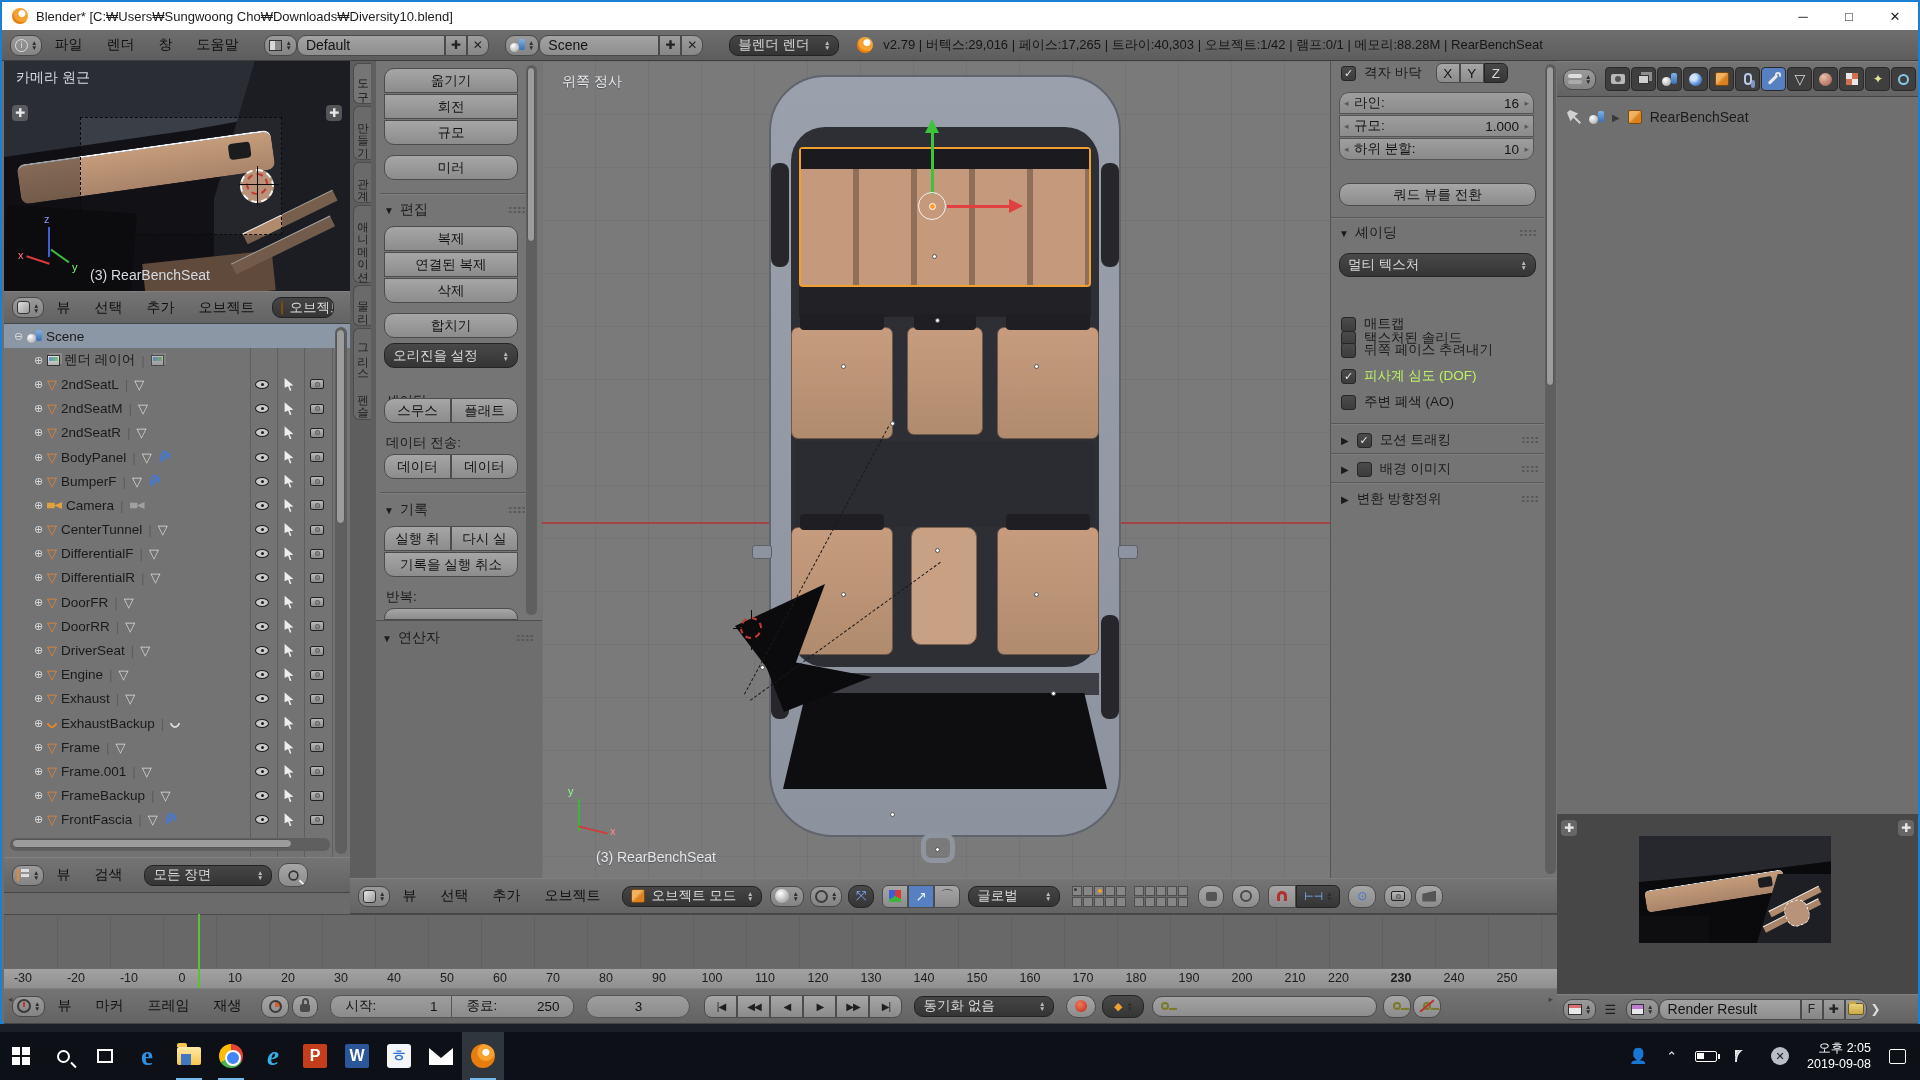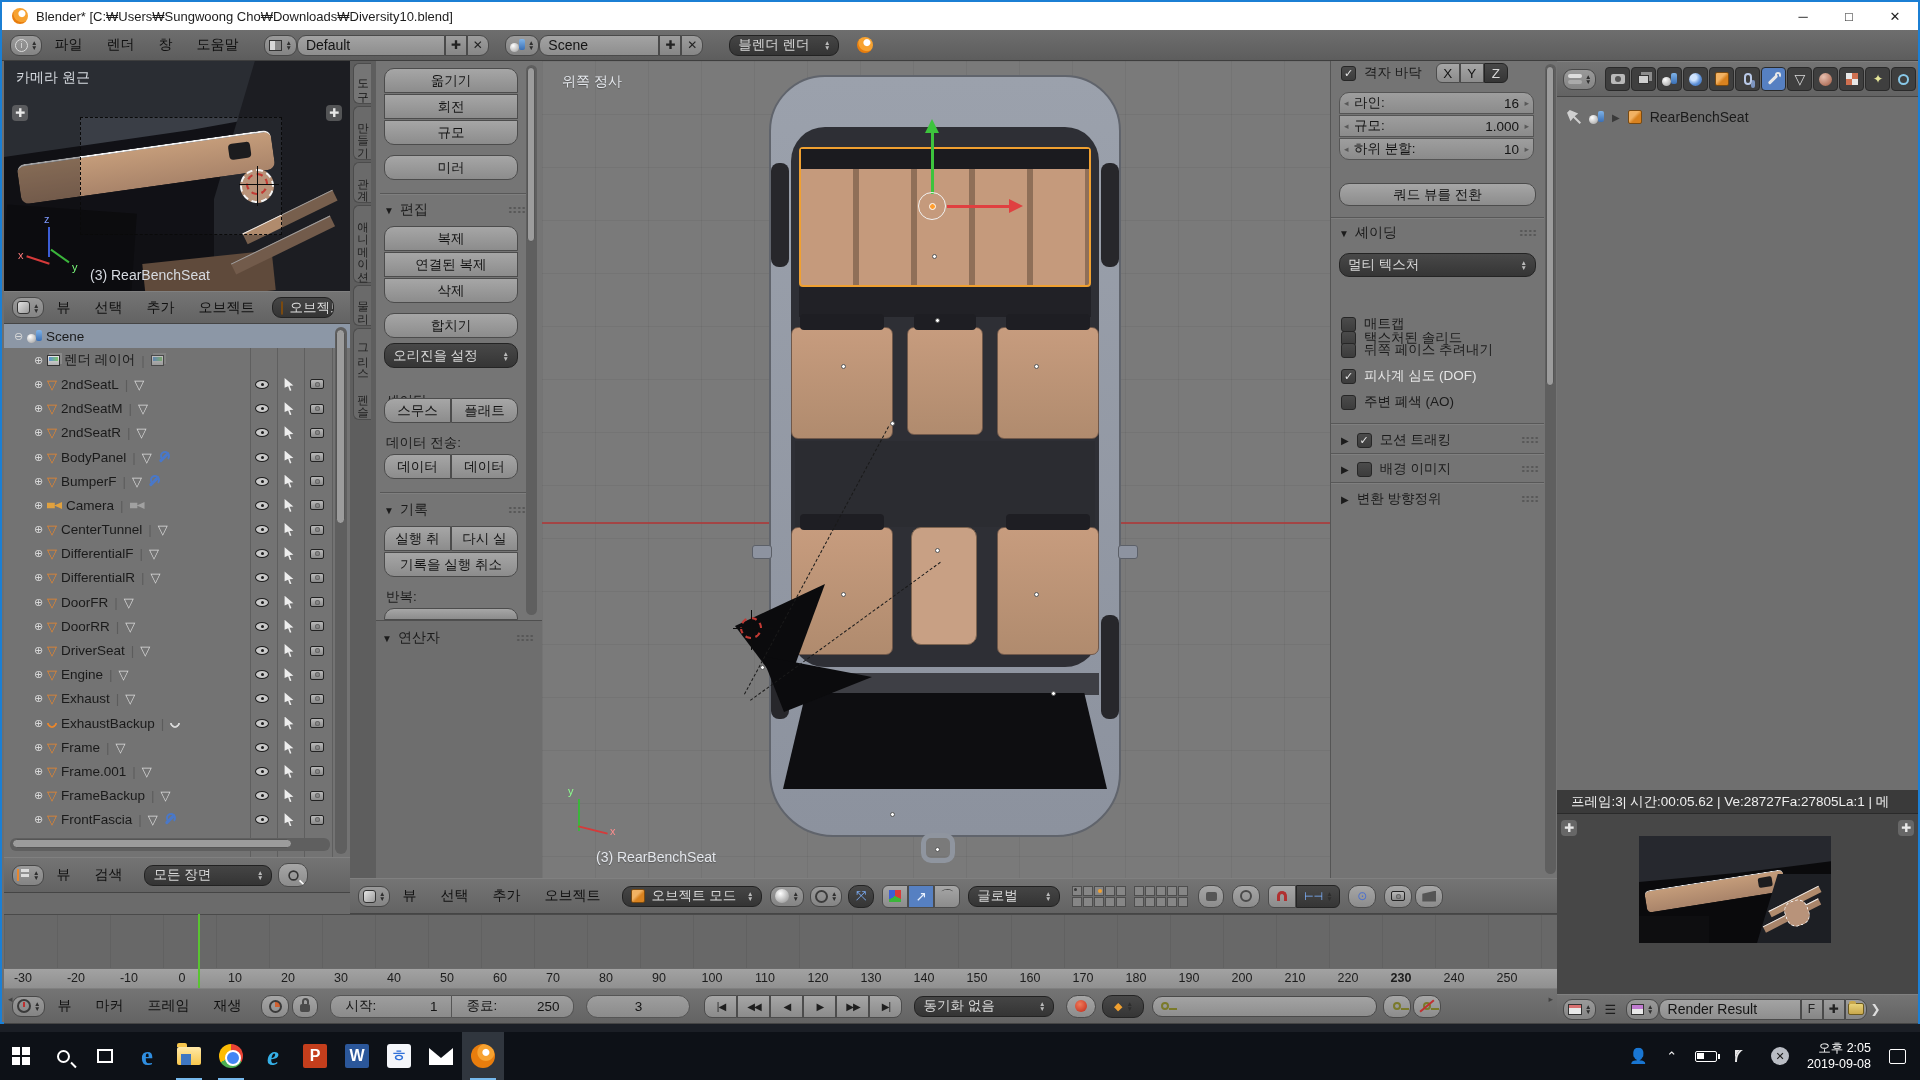--- a/index.html
+++ b/index.html
@@ -281,20 +281,21 @@
       <span class="updn">▲<span>▼</span></span>
     </span>
     <span class="fld" style="width:120px;border-radius:9px 0 0 9px">Scene</span>
     <span class="sq-btn">✚</span>
     <span class="sq-btn" style="border-radius:0 9px 9px 0">✕</span>
     <span class="pill-dark" style="margin-left:26px;width:110px">
       <span>블렌더 렌더</span>
       <span class="updn" style="margin-left:auto;color:#bbb">▲<span>▼</span></span>
     </span>
     <span class="blogo" style="margin-left:18px"></span>
+    <span id="stats">v2.79 | 버텍스:29,016 | 페이스:17,265 | 트라이:40,303 | 오브젝트:1/42 | 램프:0/1 | 메모리:88.28M | RearBenchSeat</span>
   </div>
 
   <div id="camview">
     <div class="abs" style="left:0;top:0;width:346px;height:96px;background:#3a3e46;clip-path:polygon(0 0,100% 0,100% 42%,54% 72%,0 100%)"></div>
     <div class="abs" style="left:210px;top:0;width:136px;height:230px;background:#24262c;clip-path:polygon(30% 0,100% 0,100% 100%,0 100%,0 60%)"></div>
     <div class="abs" style="left:14px;top:86px;width:256px;height:40px;background:linear-gradient(#c49c7a,#a9846a);border-top:2.5px solid #f2f2f2;border-radius:8px;transform:rotate(-8deg)">
       <div class="abs" style="left:212px;top:7px;width:22px;height:16px;background:#1c1c1e;border-radius:4px"></div>
     </div>
     <div class="abs" style="left:0px;top:148px;width:130px;height:86px;background:#0c0c0e;transform:rotate(4deg)"></div>
     <div class="abs" style="left:140px;top:196px;width:130px;height:40px;background:#8a6a52;transform:rotate(-6deg)"></div>
@@ -872,21 +873,21 @@
           <div class="np-row" style="top: 254px;">
             <span class="chk"></span>
             <span>매트캡</span>
           </div>
           <div class="np-row" style="top: 280px;">
             <span class="chk"></span>
             <span>뒤쪽 페이스 추려내기</span>
           </div>
           <div class="np-row" style="top: 306px;">
             <span class="chk on">✓</span>
-            <span style="color:#e5e5e5">피사계 심도 (DOF)</span>
+            <span style="color:#bef264">피사계 심도 (DOF)</span>
           </div>
           <div class="np-row" style="top: 332px;">
             <span class="chk"></span>
             <span>주변 폐색 (AO)</span>
           </div>
         </div>
     <div class="sep" style="left:0;top:362px;width:213px"></div>
     <div class="np-row" style="top:370px;width:198px">
       <span style="font-size:10px">▶</span>
       <span class="chk">✓</span>
@@ -1064,23 +1065,20 @@
     </div>
     <div class="bc-row">
       <span class="ico-pin"></span>
       <span class="ico-scene"></span>
       <span style="font-size:10px;color:#3a3a3a">▶</span>
       <span class="ico-cube"></span>
       <span>RearBenchSeat</span>
     </div>
   </div>
 
-  <div id="imged-info">
-    <span>프레임:3| 시간:00:05.62 | Ve:28727Fa:27805La:1 | 메</span>
-  </div>
   <div id="imged">
     <div class="plusbtn" style="left:4px;top:6px">✚</div>
     <div class="plusbtn" style="left:341px;top:6px">✚</div>
     <div id="thumb">
       <div class="abs" style="left:0;top:0;width:192px;height:46px;background:#26282e;clip-path:polygon(0 0,100% 0,100% 55%,52% 80%,0 100%)"></div>
       <div class="abs" style="left:6px;top:44px;width:140px;height:22px;background:linear-gradient(#c49c7a,#a9846a);border-top:1.5px solid #f2f2f2;border-radius:5px;transform:rotate(-9deg)">
         <div class="abs" style="left:114px;top:4px;width:14px;height:10px;background:#1c1c1e;border-radius:2px"></div>
       </div>
       <div class="abs" style="left:118px;top:38px;width:74px;height:69px;background:#1d1f24;clip-path:polygon(28% 0,100% 0,100% 100%,0 100%)"></div>
       <div class="abs" style="left:128px;top:62px;width:56px;height:7px;background:#b08b6d;border-top:1px solid #eee;transform:rotate(-27deg)"></div>
@@ -1128,21 +1126,21 @@
         <span style="position: absolute; top: 2px; width: 40px; text-align: center; left: 794px;">120</span>
         <span style="position: absolute; top: 2px; width: 40px; text-align: center; left: 847px;">130</span>
         <span style="position: absolute; top: 2px; width: 40px; text-align: center; left: 900px;">140</span>
         <span style="position: absolute; top: 2px; width: 40px; text-align: center; left: 953px;">150</span>
         <span style="position: absolute; top: 2px; width: 40px; text-align: center; left: 1006px;">160</span>
         <span style="position: absolute; top: 2px; width: 40px; text-align: center; left: 1059px;">170</span>
         <span style="position: absolute; top: 2px; width: 40px; text-align: center; left: 1112px;">180</span>
         <span style="position: absolute; top: 2px; width: 40px; text-align: center; left: 1165px;">190</span>
         <span style="position: absolute; top: 2px; width: 40px; text-align: center; left: 1218px;">200</span>
         <span style="position: absolute; top: 2px; width: 40px; text-align: center; left: 1271px;">210</span>
-        <span style="position: absolute; top: 2px; width: 40px; text-align: center; left: 1324px;">220</span>
+        <span style="position: absolute; top: 2px; width: 40px; text-align: left; left: 1324px;">220</span>
         <span style="position: absolute; top: 2px; width: 40px; text-align: center; left: 1377px; font-weight: bold;">230</span>
         <span style="position: absolute; top: 2px; width: 40px; text-align: center; left: 1430px;">240</span>
         <span style="position: absolute; top: 2px; width: 40px; text-align: center; left: 1483px;">250</span>
       </div>
   <div id="cur-frame-line" style="left: 195.9px;"></div>
   <div id="tl-hdr" class="region-header">
     <span class="selpill" style="margin-left:8px">
       <span style="width:14px;height:14px;border-radius:50%;border:2px solid #3a3a3a;position:relative">
         <span style="position:absolute;left:4px;top:1px;width:2px;height:5px;background:#c03030"></span>
       </span>

